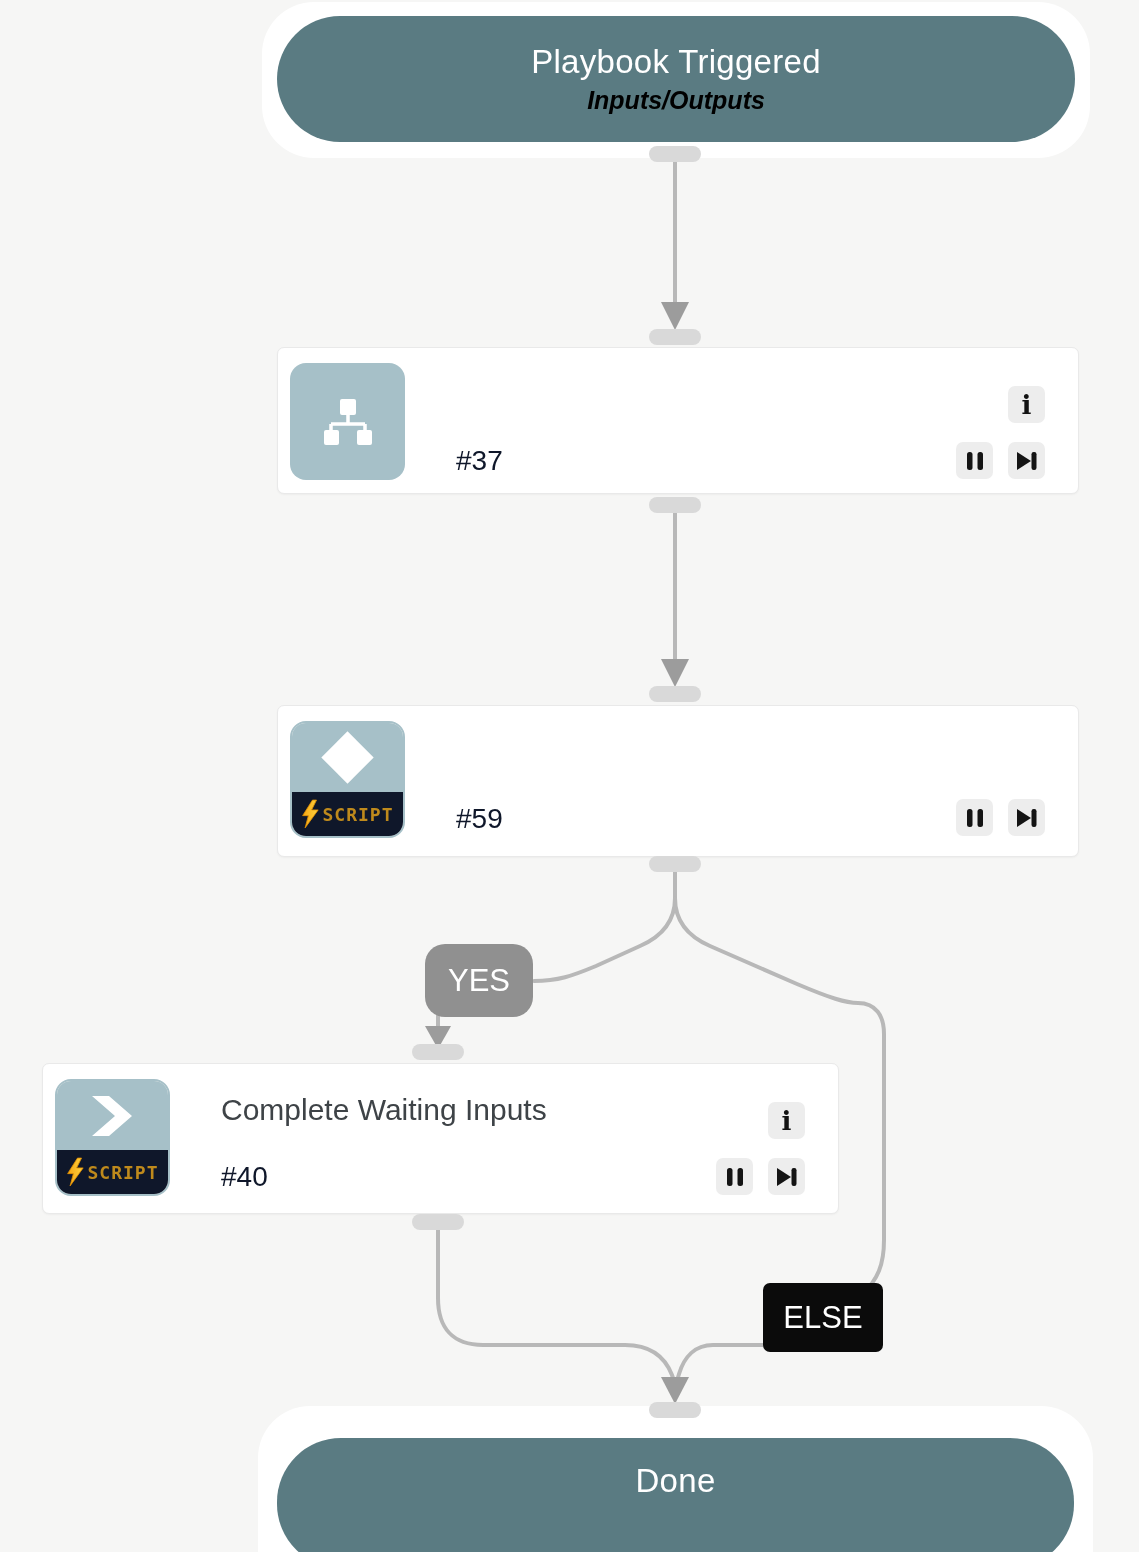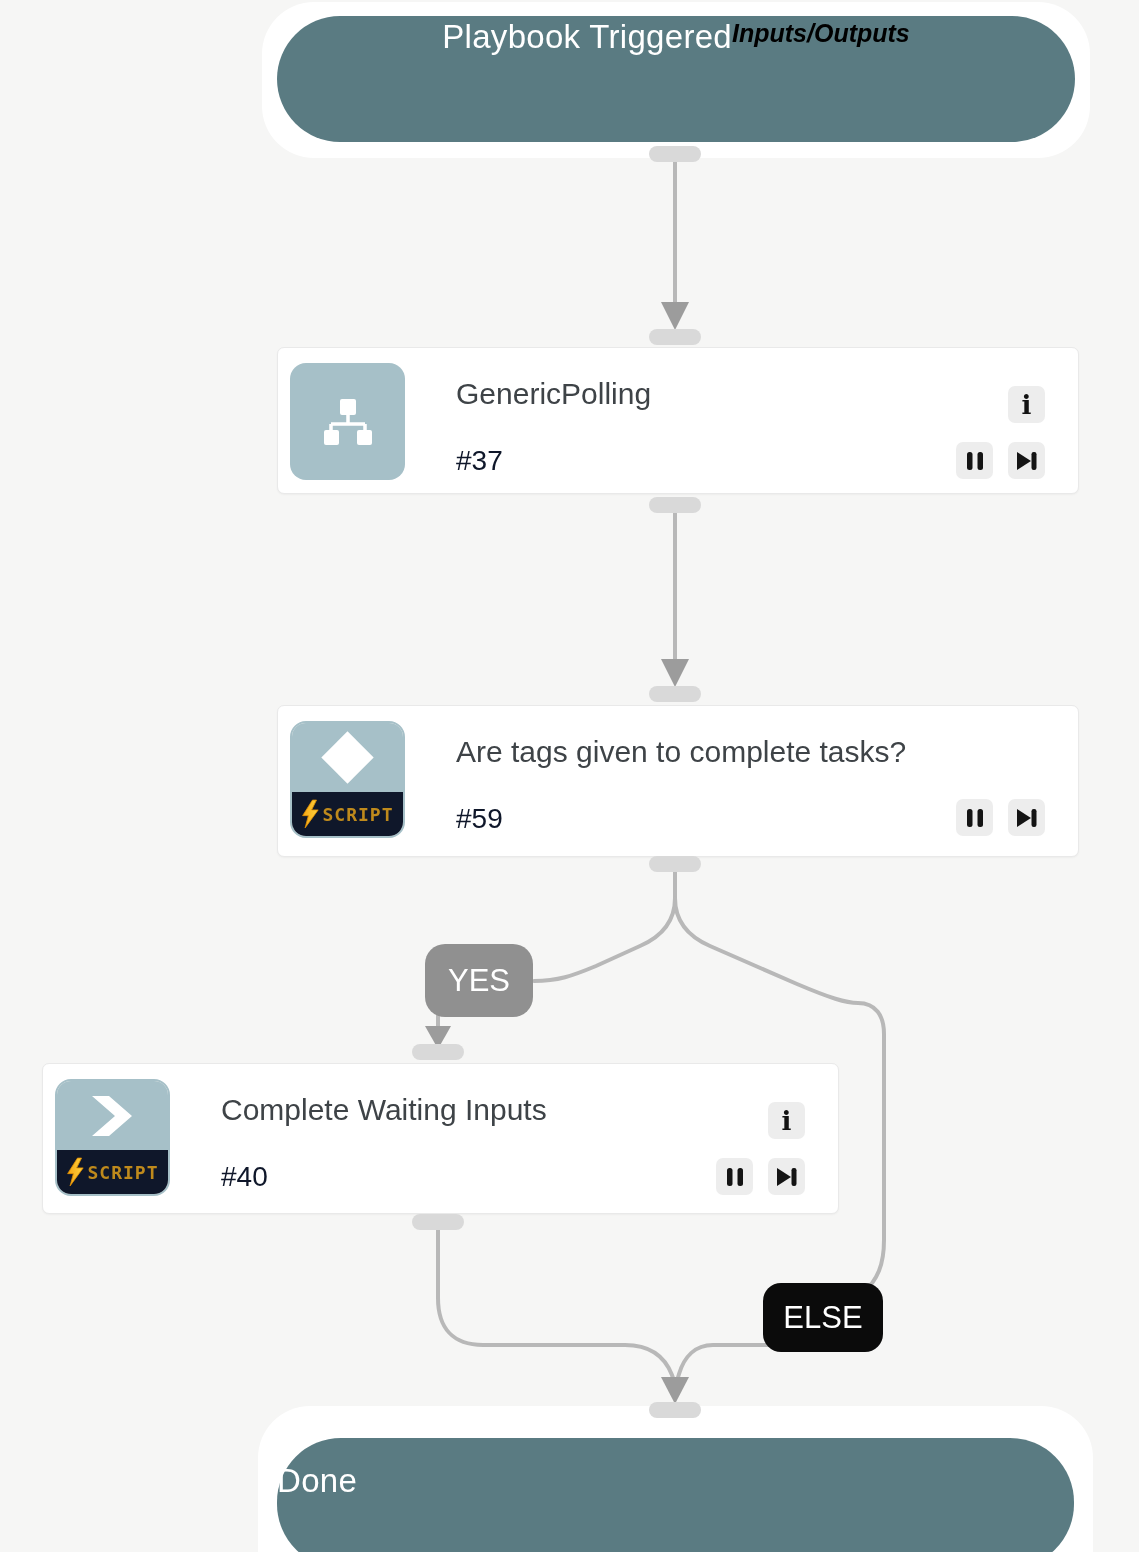--- a/index.html
+++ b/index.html
@@ -6,21 +6,21 @@
   body{
     width:1139px;height:1552px;position:relative;overflow:hidden;
     background:#f6f6f5;
     font-family:"Liberation Sans","DejaVu Sans",sans-serif;
   }
   .abs{position:absolute;}
   
   .terminal-wrap{background:#ffffff;border-radius:52px;z-index:2;}
   .terminal-pill{
     background:#5a7b82;border-radius:64px;z-index:3;
-    display:flex;flex-direction:row;align-items:flex-start;justify-content:center;
+    display:flex;flex-direction:column;align-items:center;justify-content:center;
     color:#ffffff;text-align:center;cursor:pointer;
   }
   .terminal-title{font-size:33px;font-weight:500;letter-spacing:.3px;line-height:42px;}
   .terminal-sub{font-size:25px;font-style:italic;font-weight:600;color:#000000;line-height:34px;}
   
   .card{
     background:#ffffff;border:1px solid #e9e9e9;border-radius:7px;z-index:2;
     box-shadow:0 1px 2px rgba(0,0,0,.04);cursor:pointer;
   }
   .card-title{position:absolute;left:178px;top:26px;font-size:30px;color:#3e4347;line-height:40px;white-space:nowrap;}
@@ -58,21 +58,21 @@
   
   .stub{
     position:absolute;width:52px;height:16px;border-radius:8px;background:#d9d9d9;z-index:3;
   }
   
   .branch-label{
     position:absolute;z-index:4;color:#ffffff;
     display:flex;align-items:center;justify-content:center;cursor:default;
   }
   .branch-yes{left:425px;top:944px;width:108px;height:73px;background:#909090;border-radius:20px;font-size:31px;}
-  .branch-else{left:763px;top:1283px;width:120px;height:69px;background:#0b0b0b;border-radius:18px;font-size:31px;}
+  .branch-else{left:763px;top:1283px;width:120px;height:69px;background:#0b0b0b;border-radius:7px;font-size:31px;}
   svg.edges{position:absolute;left:0;top:0;z-index:1;}
 </style>
 </head>
 <body>
 
 <svg class="edges" width="1139" height="1552" viewBox="0 0 1139 1552">
   <g stroke="#b8b8b8" stroke-width="4" fill="none" stroke-linecap="round">
     <path d="M675,150 V304"></path>
     <path d="M675,506 V661"></path>
     <path d="M675,864 V898"></path>
@@ -107,21 +107,20 @@
 
 <div class="abs card" style="left:277px;top:347px;width:800px;height:145px;">
   <div class="icon-solid">
     <svg width="52" height="50" viewBox="0 0 52 50">
       <rect x="18" y="2" width="16" height="16" rx="2" fill="#ffffff"></rect>
       <path d="M26 18 V27 M9 27 H43 M9 27 V33 M43 27 V33" stroke="#ffffff" stroke-width="3.5" fill="none"></path>
       <rect x="2" y="33" width="15" height="15" rx="2" fill="#ffffff"></rect>
       <rect x="35" y="33" width="15" height="15" rx="2" fill="#ffffff"></rect>
     </svg>
   </div>
-  <div class="card-title">GenericPolling</div>
   <div class="card-id">#37</div>
   <div class="btn btn-info">
     <span class="info-glyph">i</span>
   </div>
   <div class="btn btn-pause">
     <svg width="20" height="20" viewBox="0 0 20 20">
       <rect x="2" y="1" width="5.5" height="18" rx="2.5" fill="#141414"></rect>
       <rect x="12.5" y="1" width="5.5" height="18" rx="2.5" fill="#141414"></rect>
     </svg>
   </div>
@@ -144,21 +143,20 @@
             <linearGradient id="bolt1" x1="0" y1="0" x2="1" y2="0">
           <stop offset="0" stop-color="#f5a614"></stop>
               <stop offset="1" stop-color="#ffd23e"></stop>
         </linearGradient>
           </defs>
         <path d="M14 1 L2 20 L9 20 L5 35 L21 13 L13 13 L19 1 Z" fill="url(#bolt1)" stroke="#e08e00" stroke-width="1"></path>
       </svg>
       <span class="script-label">SCRIPT</span>
     </div>
   </div>
-  <div class="card-title">Are tags given to complete tasks?</div>
   <div class="card-id">#59</div>
   <div class="btn btn-pause no-info">
     <svg width="20" height="20" viewBox="0 0 20 20">
       <rect x="2" y="1" width="5.5" height="18" rx="2.5" fill="#141414"></rect>
       <rect x="12.5" y="1" width="5.5" height="18" rx="2.5" fill="#141414"></rect>
     </svg>
   </div>
   <div class="btn btn-skip no-info">
     <svg width="22" height="20" viewBox="0 0 22 20">
       <polygon points="1,1 1,19 15,10" fill="#141414"></polygon>

